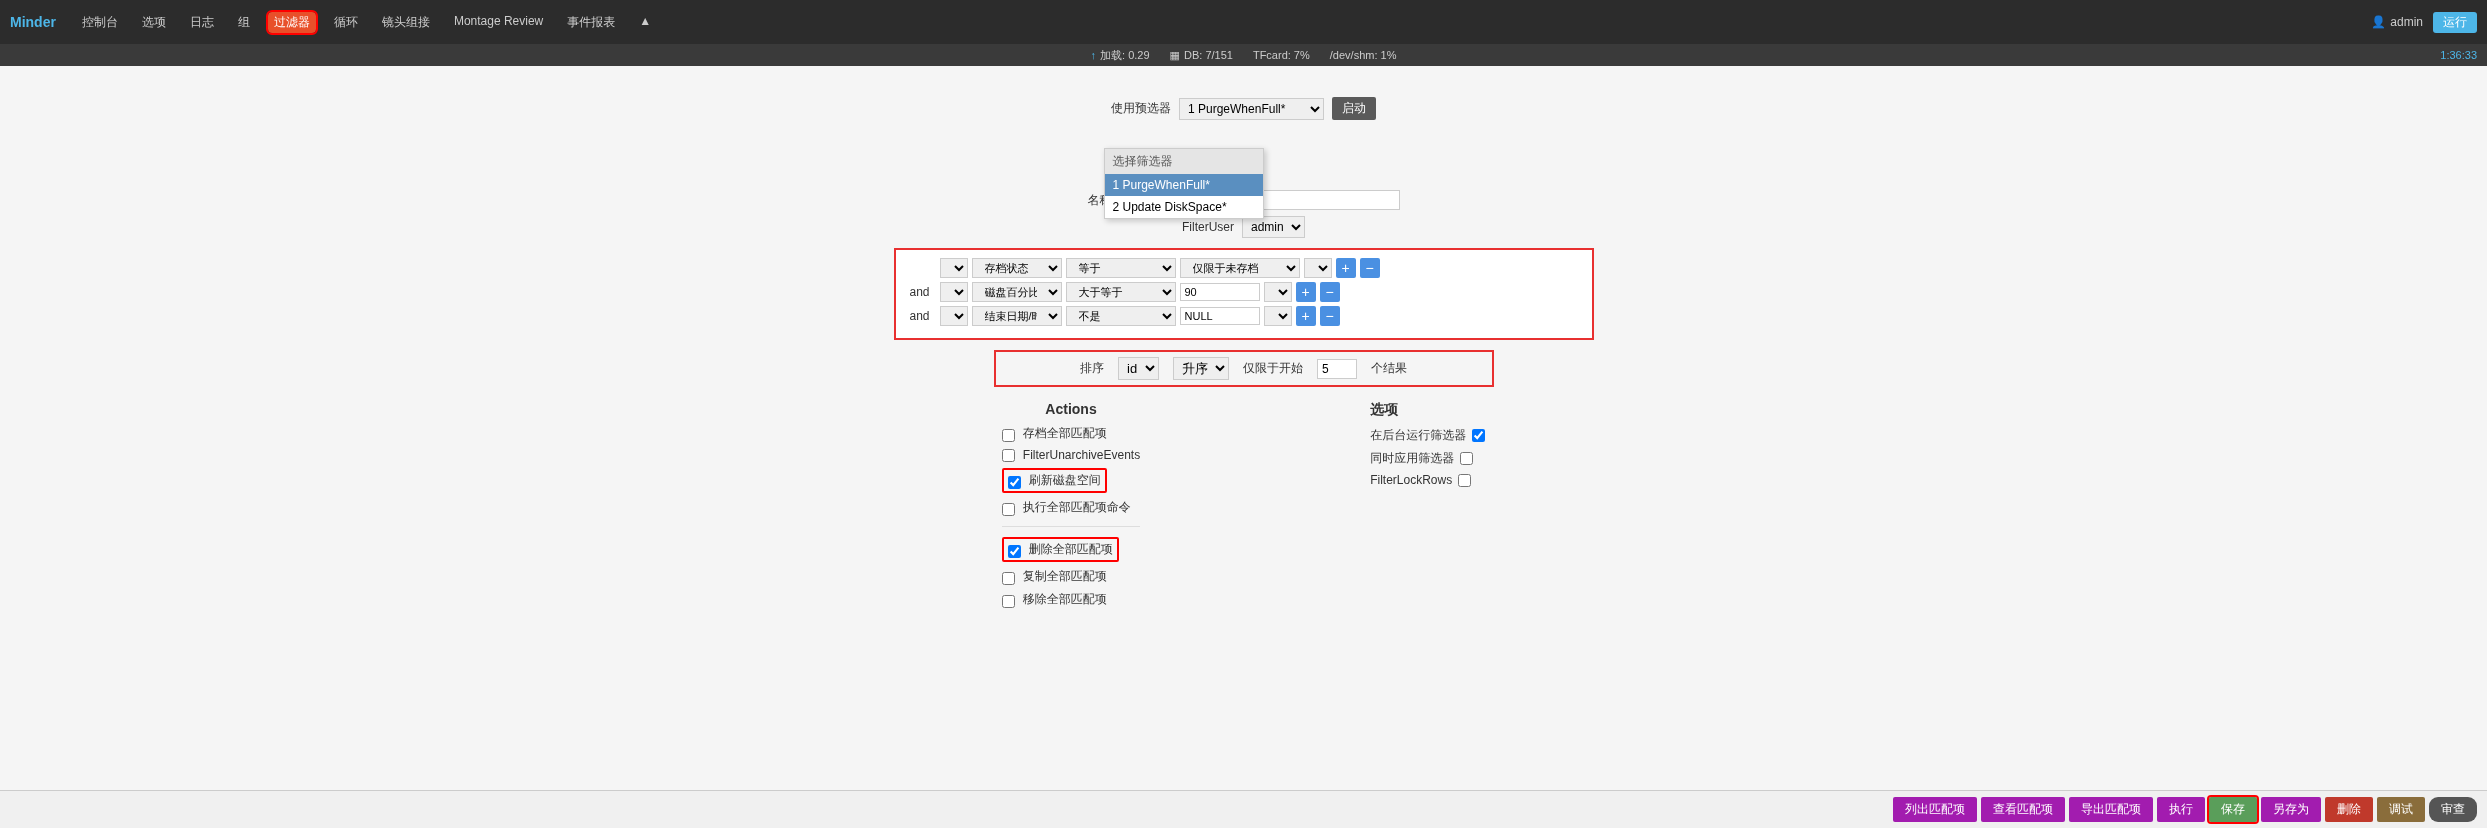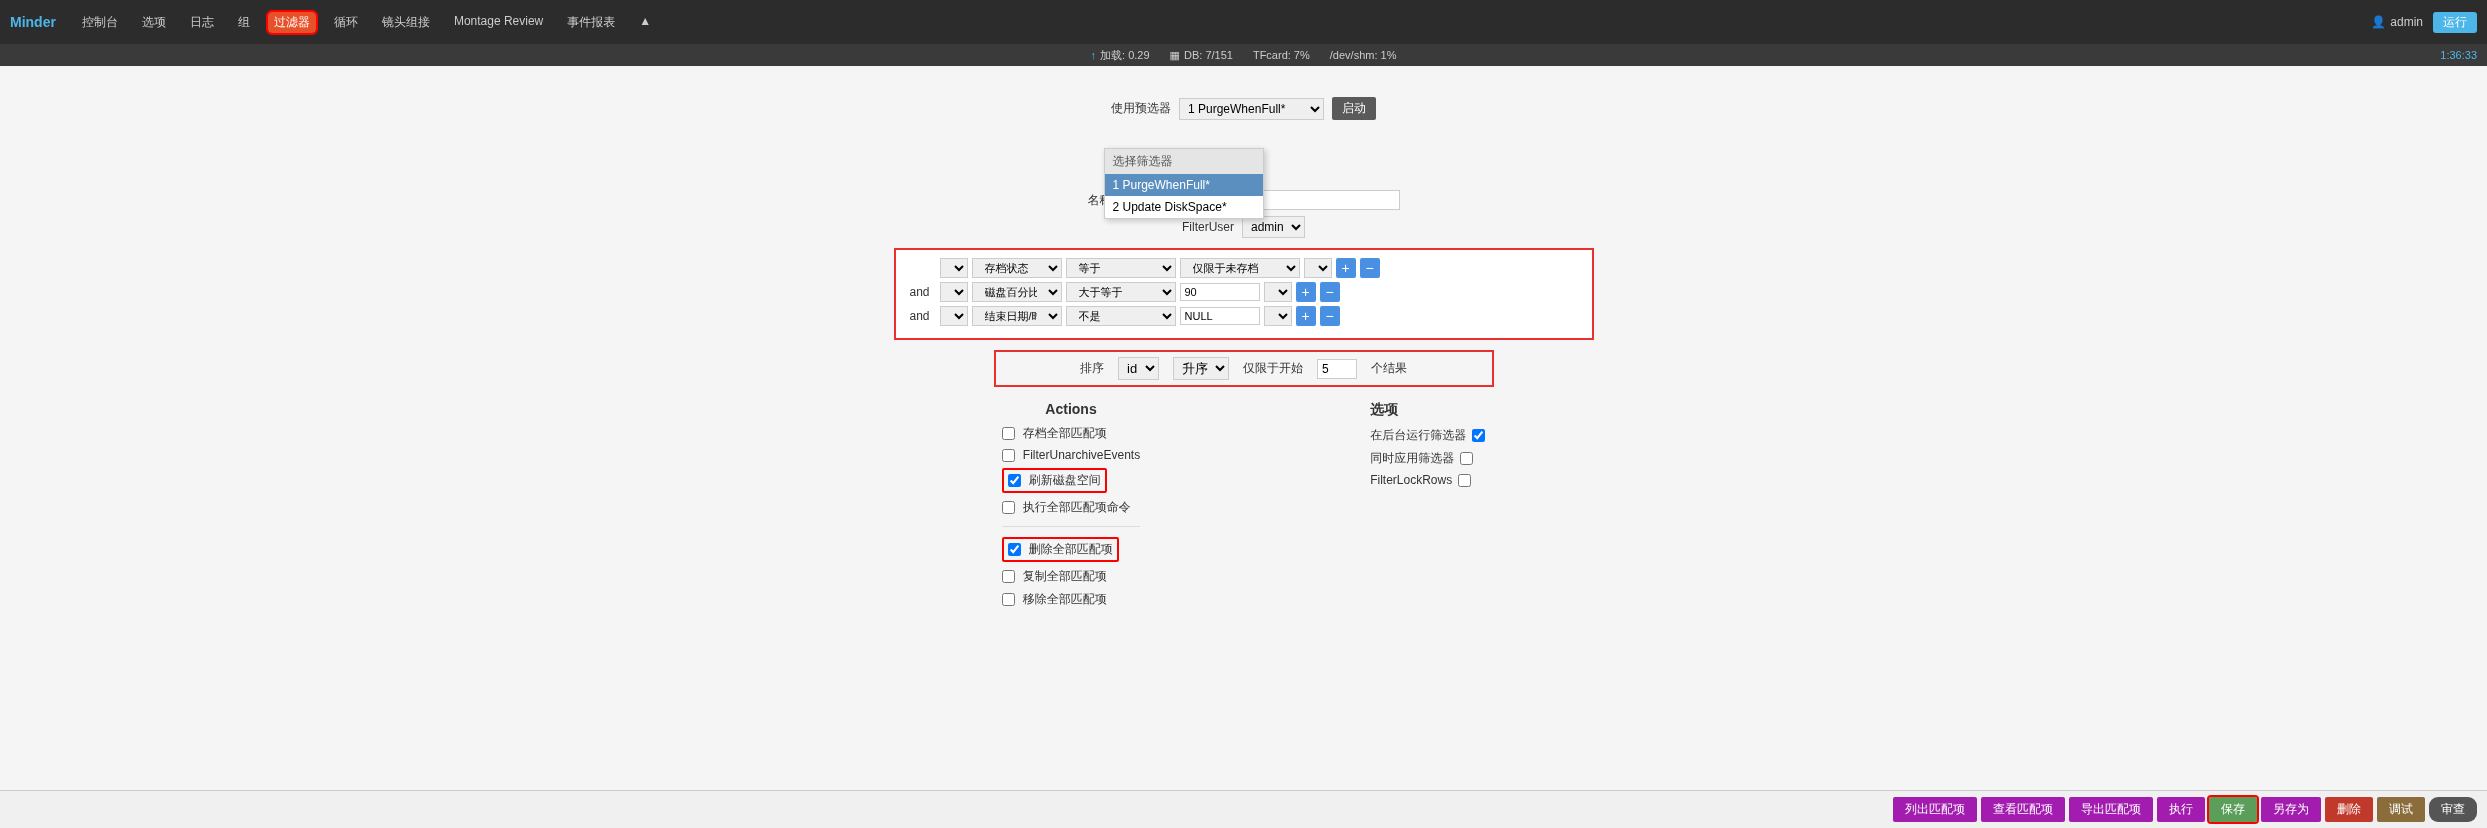--- a/index.html
+++ b/index.html
@@ -281,21 +281,21 @@
       margin-bottom: 8px;
     }
     .actions-list {
       display: flex;
       flex-direction: column;
       gap: 6px;
       align-items: flex-start;
     }
     .action-item {
       display: flex;
-      align-items: center;
+      align-items: flex-end;
       gap: 8px;
       font-size: 12px;
       color: #333;
     }
     .action-item input[type=checkbox] { cursor: pointer; }
     .action-item.highlighted {
       border: 2px solid red;
       padding: 2px 4px;
       border-radius: 2px;
     }

